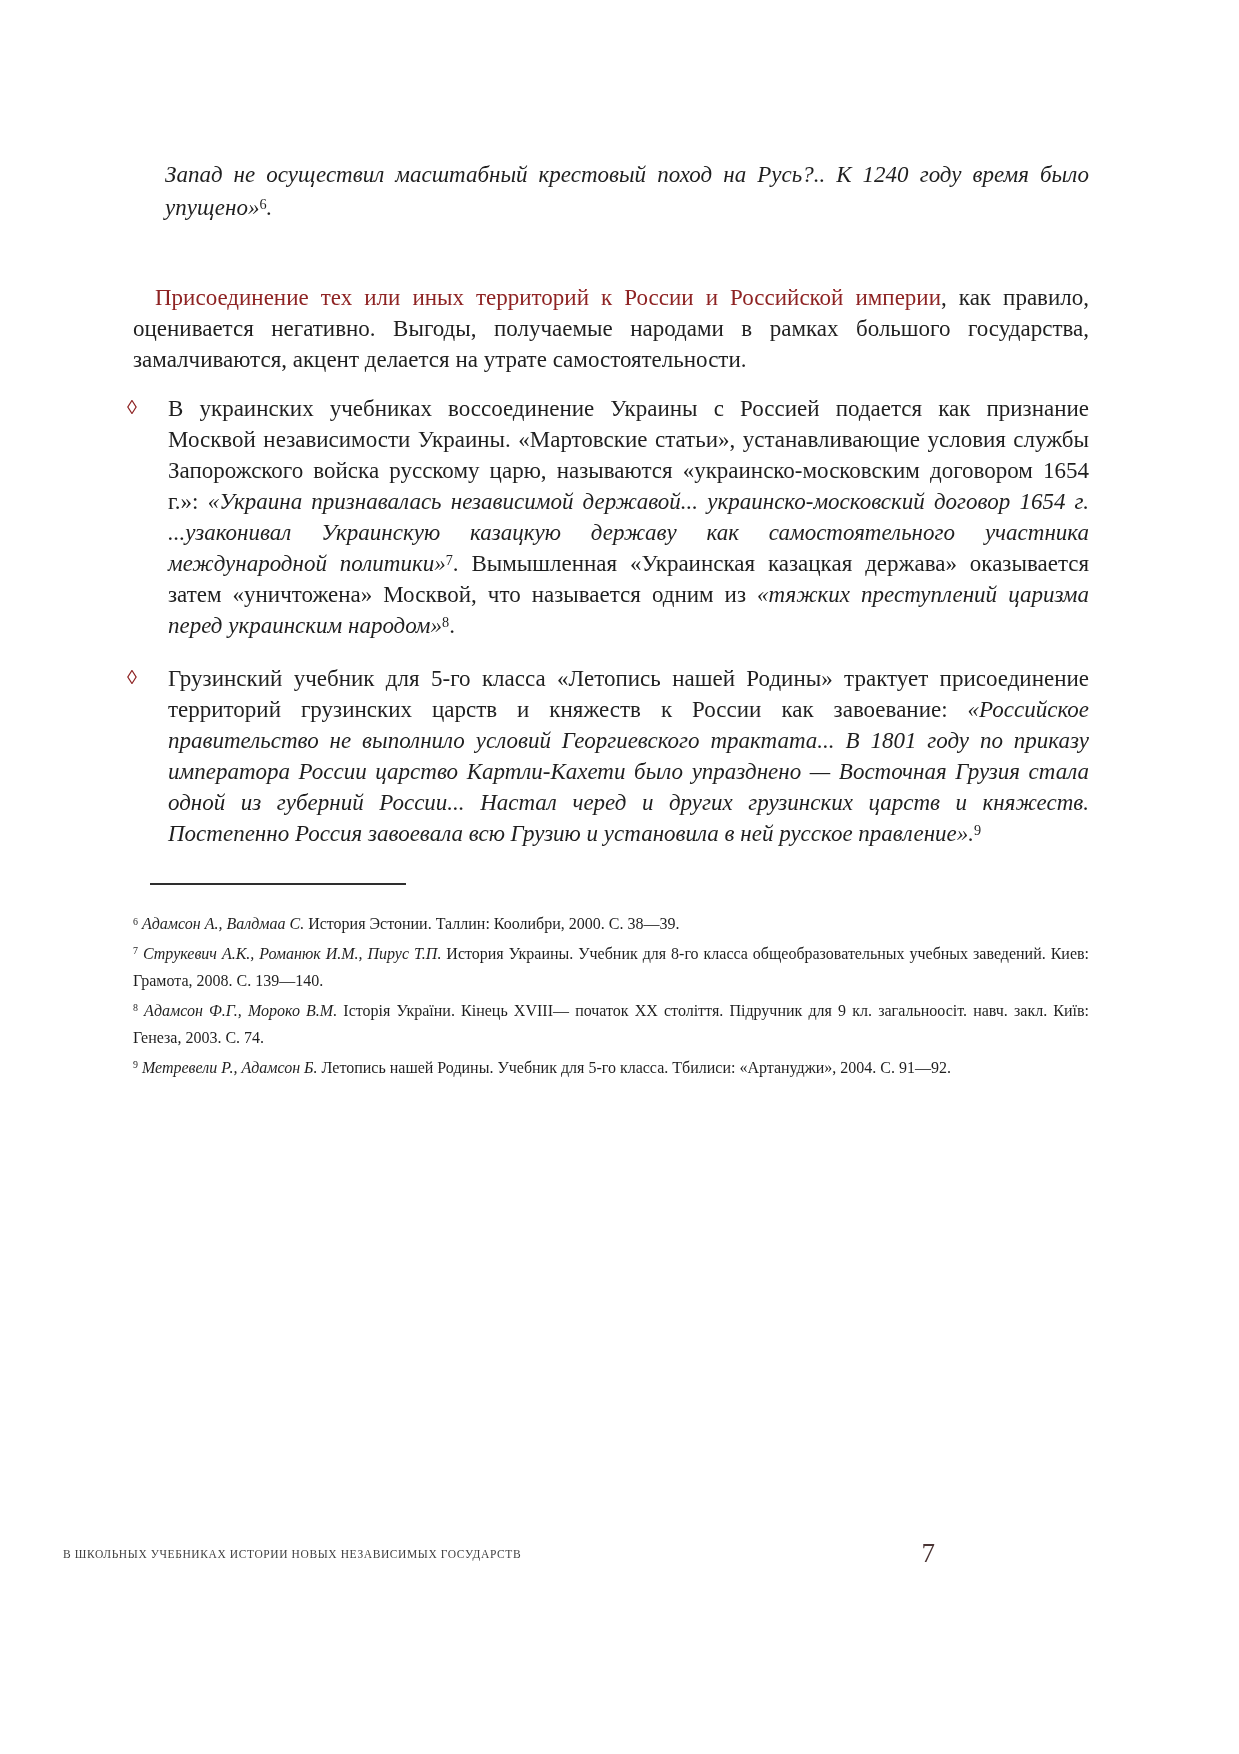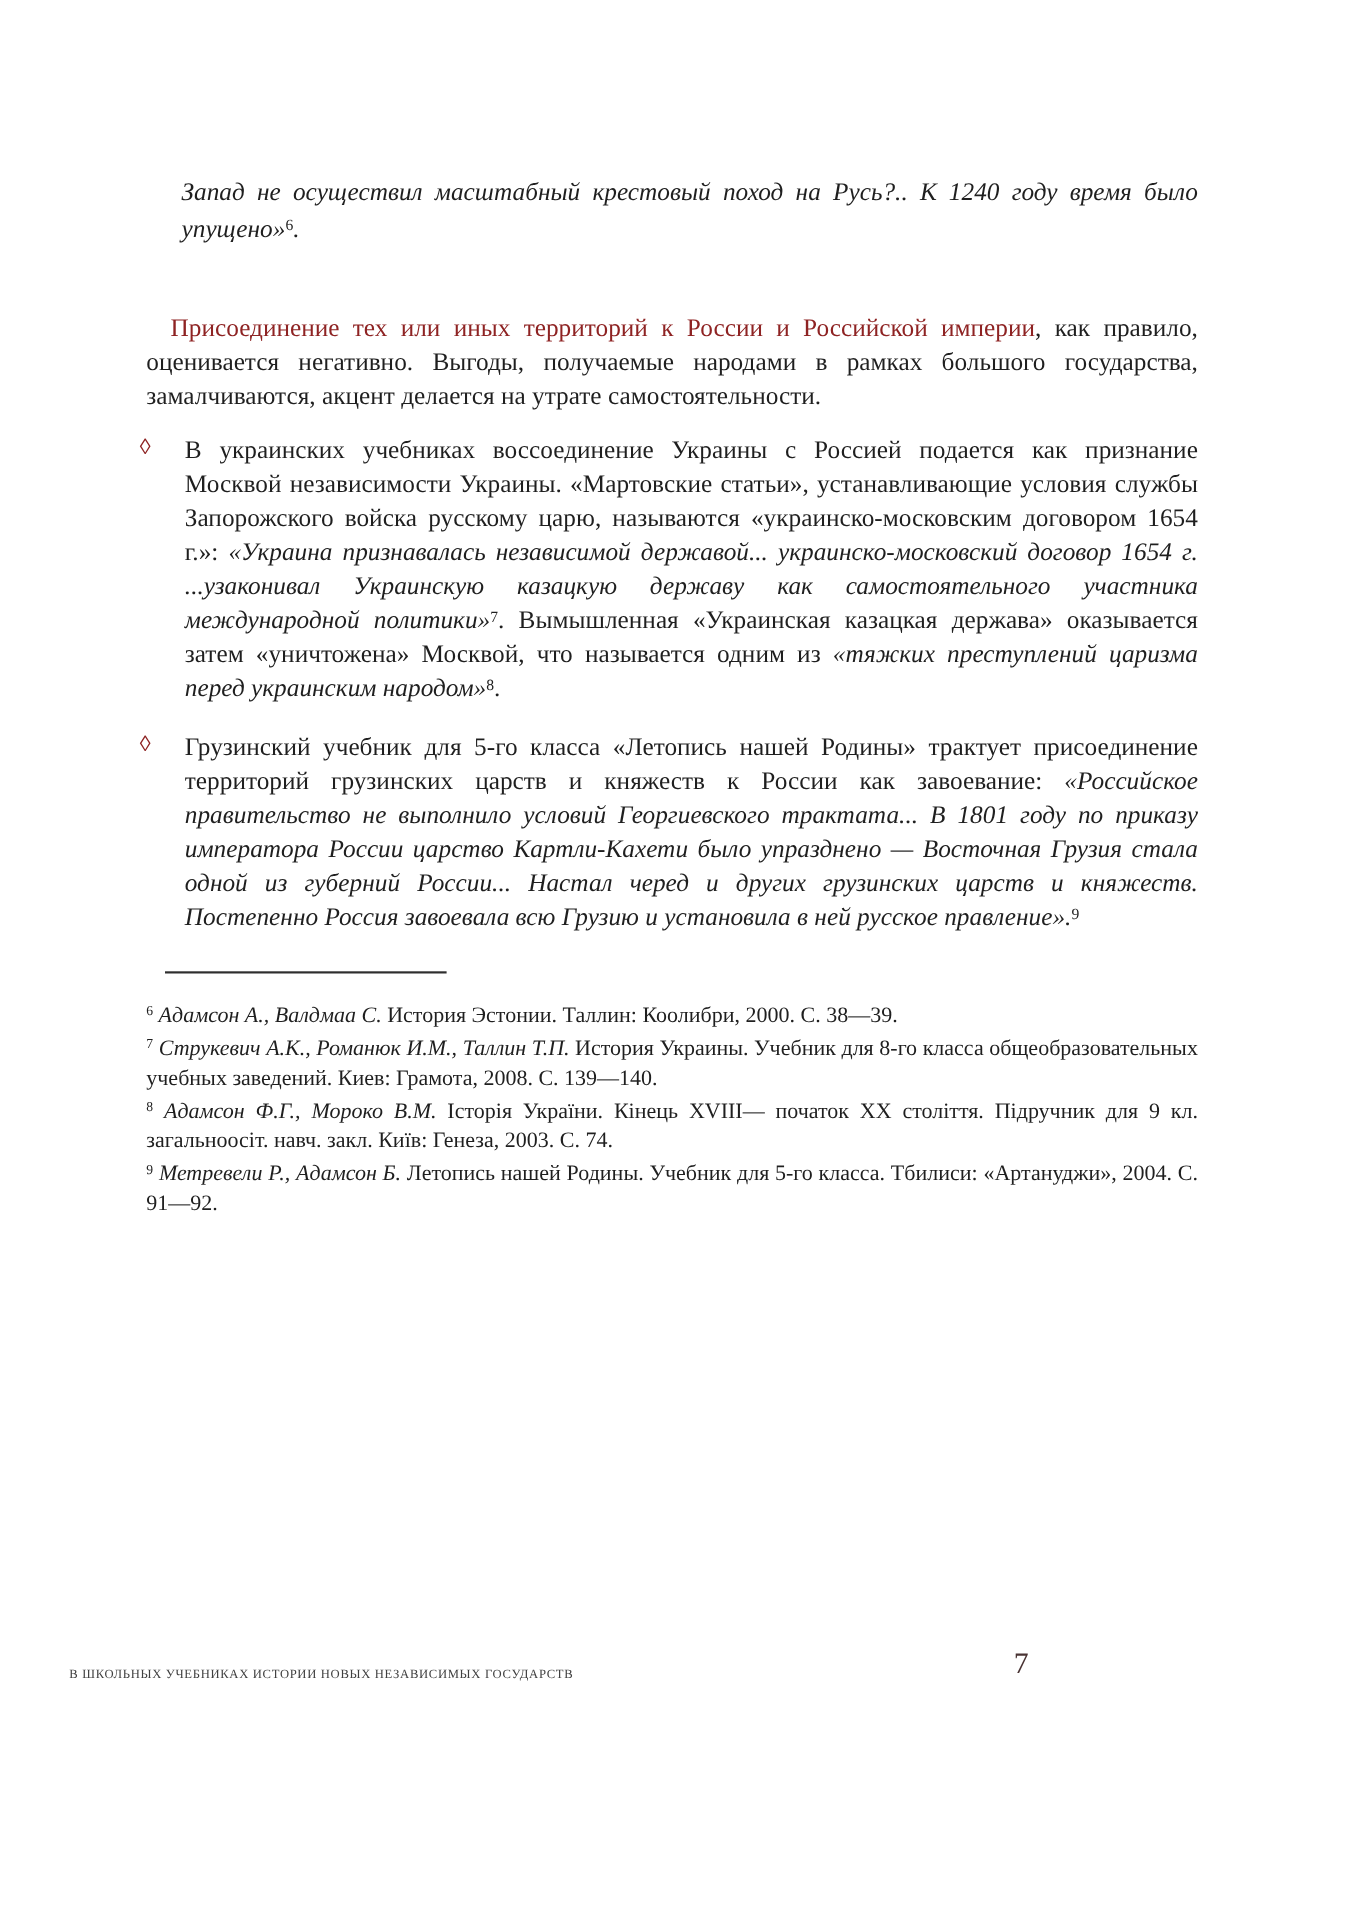--- a/index.html
+++ b/index.html
@@ -58,33 +58,33 @@
     line-height: 0;
   }
   .footnote-rule {
     border: none;
     border-top: 2px solid #2e2e2e;
     width: 256px;
     margin: 34px 0 0 17px;
   }
   .footnotes { margin-top: 25px; }
   .footnote {
-    font-size: 20px;
+    font-size: 16px;
     line-height: 27.5px;
     text-align: justify;
     margin-bottom: 2px;
   }
   .footer {
     position: absolute;
     left: 63px;
-    top: 1497px;
+    top: 1538px;
     width: 872px;
     display: flex;
     justify-content: space-between;
-    align-items: flex-end;
+    align-items: center;
   }
   .running-head {
     font-size: 11.5px;
     letter-spacing: 0.6px;
     color: #3f3f3f;
   }
   .page-number {
     font-size: 27px;
     color: #4a3434;
   }
@@ -108,21 +108,21 @@
         <span class="marker">◊</span>
         <p class="body"><span>Грузинский учебник для 5-го класса «Летопись нашей Родины» трактует присоединение территорий грузинских царств и княжеств к России как завоевание: </span><span class="italic">«Российское правительство не выполнило условий Георгиевского трактата... В 1801 году по приказу императора России царство Картли-Кахети было упразднено — Восточная Грузия стала одной из губерний России... Настал черед и других грузинских царств и княжеств. Постепенно Россия завоевала всю Грузию и установила в ней русское правление».</span><span class="sup">9</span></p>
       </div>
     </div>
 
 
     <hr class="footnote-rule">
 
     <div class="footnotes">
       <p class="footnote"><span class="sup">6</span><span class="italic"> Адамсон А., Валдмаа С.</span><span> История Эстонии. Таллин: Коолибри, 2000. С. 38—39.</span></p>
-      <p class="footnote"><span class="sup">7</span><span class="italic"> Струкевич А.К., Романюк И.М., Таллин Т.П.</span><span> История Украины. Учебник для 8-го класса общеобразовательных учебных заведений. Киев: Грамота, 2008. С. 139—140.</span></p>
+      <p class="footnote"><span class="sup">7</span><span class="italic"> Струкевич А.К., Романюк И.М., Пирус Т.П.</span><span> История Украины. Учебник для 8-го класса общеобразовательных учебных заведений. Киев: Грамота, 2008. С. 139—140.</span></p>
       <p class="footnote"><span class="sup">8</span><span class="italic"> Адамсон Ф.Г., Мороко В.М.</span><span> Історія України. Кінець XVIII— початок XX століття. Підручник для 9 кл. загальноосіт. навч. закл. Київ: Генеза, 2003. С. 74.</span></p>
       <p class="footnote"><span class="sup">9</span><span class="italic"> Метревели Р., Адамсон Б.</span><span> Летопись нашей Родины. Учебник для 5-го класса. Тбилиси: «Артануджи», 2004. С. 91—92.</span></p>
     </div>
 
   </div>
 
   <div class="footer">
     <span class="running-head">В ШКОЛЬНЫХ УЧЕБНИКАХ ИСТОРИИ НОВЫХ НЕЗАВИСИМЫХ ГОСУДАРСТВ</span>
     <span class="page-number">7</span>
   </div>

